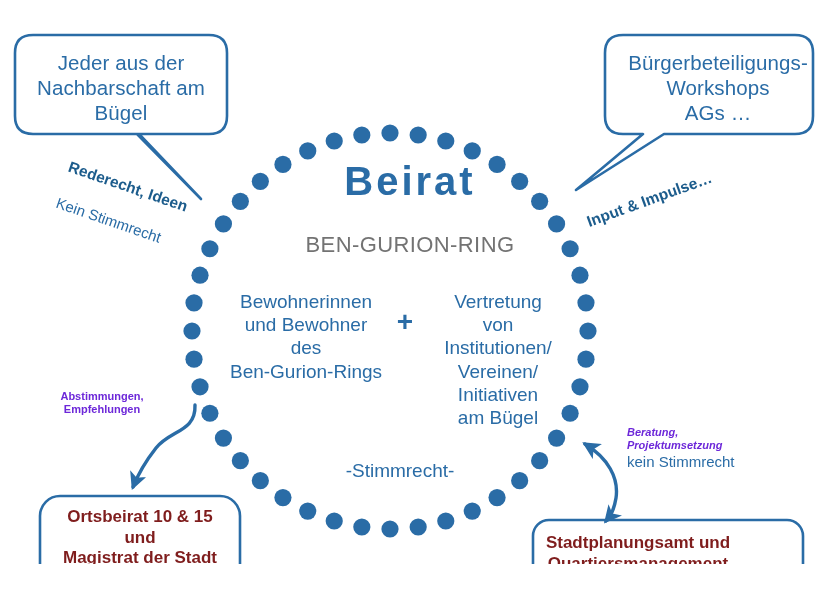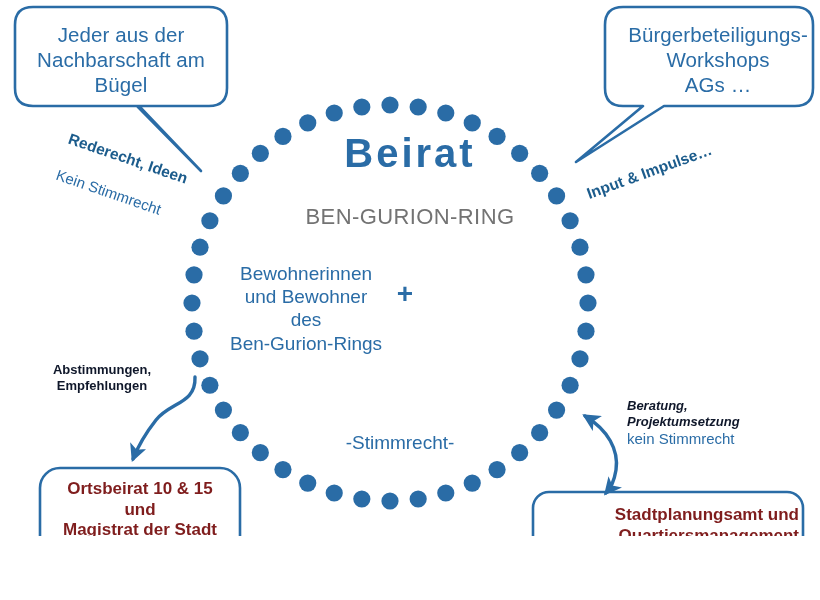--- a/index.html
+++ b/index.html
@@ -10,20 +10,21 @@
   }
   body {
     font-family: "Liberation Sans", sans-serif;
   }
   #stage {
     position: relative;
     width: 820px;
     height: 536px;
     background: #ffffff;
     overflow: hidden;
+    margin-top: 28px;
   }
   svg.layer {
     position: absolute;
     left: 0;
     top: 0;
     width: 820px;
     height: 600px;
     overflow: visible;
   }
   .txt {
@@ -43,21 +44,21 @@
   #bubble-tl-text { left: 22px;  top: 22px;  width: 198px; }
   #bubble-tr-text { left: 606px; top: 22px;  width: 200px; padding-left: 12px; }
 
   
   .box-text {
     font-size: 17px;
     color: #7f1d1d;
     font-weight: 600;
   }
   #box-bl-text { left: 44px;  top: 479px; width: 192px; }
-  #box-br-text { left: 537px; top: 505px; width: 262px; text-align: right; }
+  #box-br-text { left: 507px; top: 505px; width: 262px; }
 
   
   .rot-label {
     position: absolute;
     text-align: left;
     white-space: pre-line;
     line-height: 1.2;
   }
   .rot-strong {
     display: block;
@@ -84,22 +85,22 @@
   }
 
   
   .side-label {
     position: absolute;
     line-height: 1.22;
   }
   .side-strong {
     display: block;
     font-weight: bold;
-    font-size: 13px;
-    color: #0f172a;
+    font-size: 11px;
+    color: #6d28d9;
   }
   .side-light {
     display: block;
     font-size: 15px;
     color: #2A6CA6;
   }
   #label-abstimmungen {
     left: 22px;
     top: 362px;
     width: 160px;
@@ -294,20 +295,26 @@
 
   <div class="txt" id="title-sub2">BEN-GURION-RING</div>
 
   <div class="txt" id="col-left">Bewohnerinnen
 und Bewohner
 des
 Ben-Gurion-Rings</div>
 
   <div class="txt" id="col-plus">+</div>
 
+  <div class="txt" id="col-right">Vertretung
+von
+Institutionen/
+Vereinen/
+Initiativen
+am Bügel</div>
 
   <div class="txt" id="stimmrecht">-Stimmrecht-</div>
 
   <div class="txt box-text" id="box-bl-text">Ortsbeirat 10 &amp; 15
 und
 Magistrat der Stadt
 Frankfurt am Main</div>
 
   <div class="txt box-text" id="box-br-text">Stadtplanungsamt und
 Quartiersmanagement</div>

